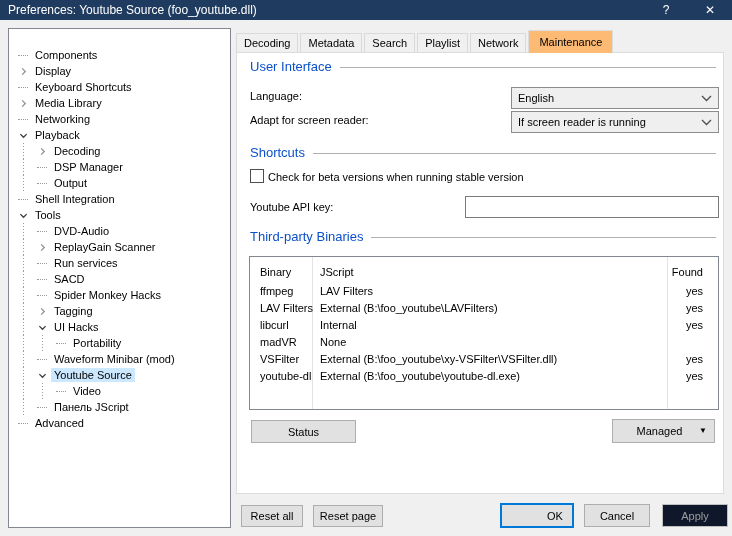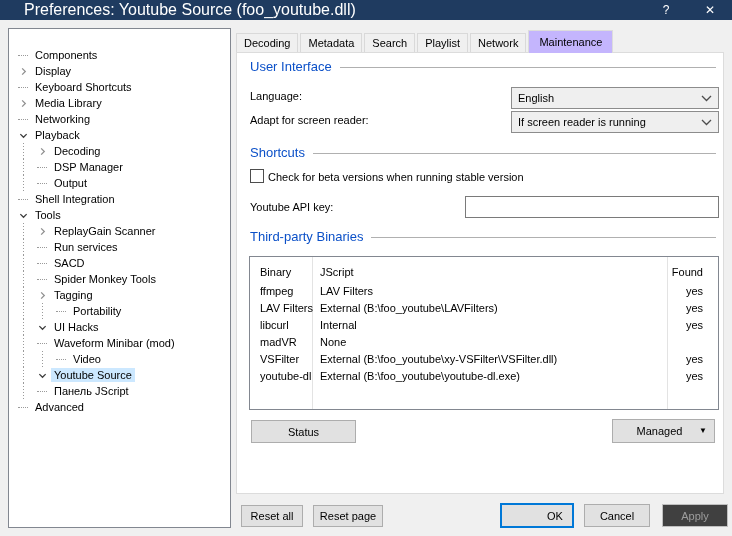--- a/index.html
+++ b/index.html
@@ -1,38 +1,38 @@
 <!DOCTYPE html>
 <html><head>
 <meta charset="utf-8">
 <style>
   * { box-sizing: border-box; margin: 0; padding: 0; }
   body { font-family: "Liberation Sans", sans-serif; background: #ffffff; }
   .window { position: relative; width: 732px; height: 536px; background: #f0f0f0; overflow: hidden; font-size: 11px; color: #000; }
 
   
   .titlebar { position: absolute; left: 0; top: 0; width: 732px; height: 20px; background: #1f3b60; display: flex; align-items: center; }
-  .titlebar .title { color: #fff; font-size: 16px; padding-left: 24px; flex: 1; white-space: nowrap; }
+  .titlebar .title { color: #fff; font-size: 12px; padding-left: 8px; flex: 1; white-space: nowrap; }
   .tb-btn { width: 44px; height: 20px; color: #fff; font-size: 12px; display: flex; align-items: center; justify-content: center; cursor: default; }
 
   
   .treebox { position: absolute; left: 8px; top: 28px; width: 223px; height: 500px; background: #fff; border: 1px solid #828790; padding-top: 18px; overflow: hidden; }
   .trow { display: flex; align-items: center; height: 16px; padding-left: 6px; white-space: nowrap; }
   .gcol { width: 19px; flex: none; align-self: stretch;
           background-image: repeating-linear-gradient(to bottom, #9a9a9a 0 1px, transparent 1px 3px);
           background-size: 1px 100%; background-repeat: no-repeat; background-position: 8px 0; }
   .conn { width: 16px; flex: none; display: flex; align-items: center; justify-content: center; }
   .stub { width: 10px; height: 0; border-top: 1px dotted #9a9a9a; }
   .tlabel { padding: 1px 3px; margin-left: 1px; }
   .tlabel.sel { background: #cce8ff; }
 
   
   .tabs { position: absolute; left: 236px; top: 30px; display: flex; align-items: flex-start; z-index: 3; }
   .tab { height: 19px; margin-top: 3px; margin-right: 2px; padding: 3px 7px 0; background: #f0f0f0; border: 1px solid #d9d9d9; border-bottom: none; white-space: nowrap; }
-  .tab.active { height: 23px; margin-top: 0; padding: 5px 10px 0; background: #c4b5fd; border-color: #dcdcdc; }
+  .tab.active { height: 23px; margin-top: 0; padding: 5px 10px 0; background: #fdba74; border-color: #dcdcdc; }
 
   
   .page { position: absolute; left: 236px; top: 52px; width: 488px; height: 442px; background: #fff; border: 1px solid #dcdcdc; z-index: 1; }
   .sect { position: absolute; left: 13px; right: 6px; display: flex; align-items: flex-start; color: #0b50c8; font-size: 13px; text-align: center; }
   .sect .hline { flex: 1; height: 1px; background: #b0b0b0; margin: 8px 1px 0 8px; }
   .lbl { position: absolute; white-space: nowrap; }
   .combo { position: absolute; width: 208px; height: 22px; background: #efefef; border: 1px solid #8c8c8c; display: flex; align-items: center; padding: 0 6px; }
   .combo span { flex: 1; white-space: nowrap; overflow: hidden; }
   .checkbox { position: absolute; left: 13px; top: 116px; width: 14px; height: 14px; background: #fff; border: 1px solid #4d4d4d; }
   .textinput { position: absolute; left: 228px; top: 143px; width: 254px; height: 22px; background: #fff; border: 1px solid #7a7a7a; font-family: "Liberation Sans", sans-serif; font-size: 11px; padding: 0 4px; }
@@ -49,21 +49,21 @@
   
   .btn { position: absolute; background: #e1e1e1; border: 1px solid #adadad; font-family: "Liberation Sans", sans-serif; font-size: 11px; color: #000; display: flex; align-items: center; justify-content: center; }
   .btn-status { left: 14px; top: 367px; width: 105px; height: 23px; }
   .btn-managed { left: 375px; top: 366px; width: 103px; height: 24px; padding: 0 7px; }
   .btn-managed span.cap { flex: 1; text-align: center; }
   .btn-managed .tri { font-size: 8px; line-height: 8px; }
   .btn-resetall { left: 241px; top: 505px; width: 62px; height: 22px; }
   .btn-resetpage { left: 313px; top: 505px; width: 70px; height: 22px; }
   .btn-ok { left: 500px; top: 503px; width: 74px; height: 25px; border: 2px solid #0078d7; padding-left: 36px; }
   .btn-cancel { left: 584px; top: 504px; width: 66px; height: 23px; }
-  .btn-apply { left: 662px; top: 504px; width: 66px; height: 23px; background: #404040; border-color: #bfbfbf; color: #9d9d9d; }
+  .btn-apply { left: 662px; top: 504px; width: 66px; height: 23px; background: #0f172a; border-color: #bfbfbf; color: #9d9d9d; }
 </style>
 </head>
 <body>
 
 <div class="window">
 
   <div class="titlebar">
     <span class="title">Preferences: Youtube Source (foo_youtube.dll)</span>
     <span class="tb-btn">?</span>
     <span class="tb-btn">✕</span>
@@ -145,20 +145,27 @@
         <span class="conn">
           <svg width="9" height="9" viewBox="0 0 10 10">
             <polyline points="1.5,3.5 5,7 8.5,3.5" fill="none" stroke="#3c3c3c" stroke-width="1.4"></polyline>
           </svg>
         </span>
         <span class="tlabel">Tools</span>
       </div>
       <div class="trow">
         <span class="gcol"></span>
         <span class="conn">
+          <span class="stub"></span>
+        </span>
+        <span class="tlabel">DVD-Audio</span>
+      </div>
+      <div class="trow">
+        <span class="gcol"></span>
+        <span class="conn">
           <svg width="9" height="9" viewBox="0 0 10 10">
             <polyline points="3.5,1.5 7,5 3.5,8.5" fill="none" stroke="#8f8f8f" stroke-width="1.4"></polyline>
           </svg>
         </span>
         <span class="tlabel">ReplayGain Scanner</span>
       </div>
       <div class="trow">
         <span class="gcol"></span>
         <span class="conn">
           <span class="stub"></span>
@@ -170,71 +177,71 @@
         <span class="conn">
           <span class="stub"></span>
         </span>
         <span class="tlabel">SACD</span>
       </div>
       <div class="trow">
         <span class="gcol"></span>
         <span class="conn">
           <span class="stub"></span>
         </span>
-        <span class="tlabel">Spider Monkey Tools</span>
+        <span class="tlabel">Spider Monkey Hacks</span>
       </div>
       <div class="trow">
         <span class="gcol"></span>
         <span class="conn">
           <svg width="9" height="9" viewBox="0 0 10 10">
             <polyline points="3.5,1.5 7,5 3.5,8.5" fill="none" stroke="#8f8f8f" stroke-width="1.4"></polyline>
           </svg>
         </span>
         <span class="tlabel">Tagging</span>
       </div>
       <div class="trow">
         <span class="gcol"></span>
+        <span class="conn">
+          <svg width="9" height="9" viewBox="0 0 10 10">
+            <polyline points="1.5,3.5 5,7 8.5,3.5" fill="none" stroke="#3c3c3c" stroke-width="1.4"></polyline>
+          </svg>
+        </span>
+        <span class="tlabel">UI Hacks</span>
+      </div>
+      <div class="trow">
+        <span class="gcol"></span>
         <span class="gcol"></span>
         <span class="conn">
           <span class="stub"></span>
         </span>
         <span class="tlabel">Portability</span>
       </div>
       <div class="trow">
         <span class="gcol"></span>
         <span class="conn">
+          <span class="stub"></span>
+        </span>
+        <span class="tlabel">Waveform Minibar (mod)</span>
+      </div>
+      <div class="trow">
+        <span class="gcol"></span>
+        <span class="conn">
           <svg width="9" height="9" viewBox="0 0 10 10">
             <polyline points="1.5,3.5 5,7 8.5,3.5" fill="none" stroke="#3c3c3c" stroke-width="1.4"></polyline>
           </svg>
         </span>
-        <span class="tlabel">UI Hacks</span>
-      </div>
-      <div class="trow">
-        <span class="gcol"></span>
-        <span class="conn">
-          <span class="stub"></span>
-        </span>
-        <span class="tlabel">Waveform Minibar (mod)</span>
+        <span class="tlabel sel">Youtube Source</span>
       </div>
       <div class="trow">
         <span class="gcol"></span>
         <span class="gcol"></span>
         <span class="conn">
           <span class="stub"></span>
         </span>
         <span class="tlabel">Video</span>
-      </div>
-      <div class="trow">
-        <span class="gcol"></span>
-        <span class="conn">
-          <svg width="9" height="9" viewBox="0 0 10 10">
-            <polyline points="1.5,3.5 5,7 8.5,3.5" fill="none" stroke="#3c3c3c" stroke-width="1.4"></polyline>
-          </svg>
-        </span>
-        <span class="tlabel sel">Youtube Source</span>
       </div>
       <div class="trow">
         <span class="gcol"></span>
         <span class="conn">
           <span class="stub"></span>
         </span>
         <span class="tlabel">Панель JScript</span>
       </div>
       <div class="trow">
         <span class="conn">

